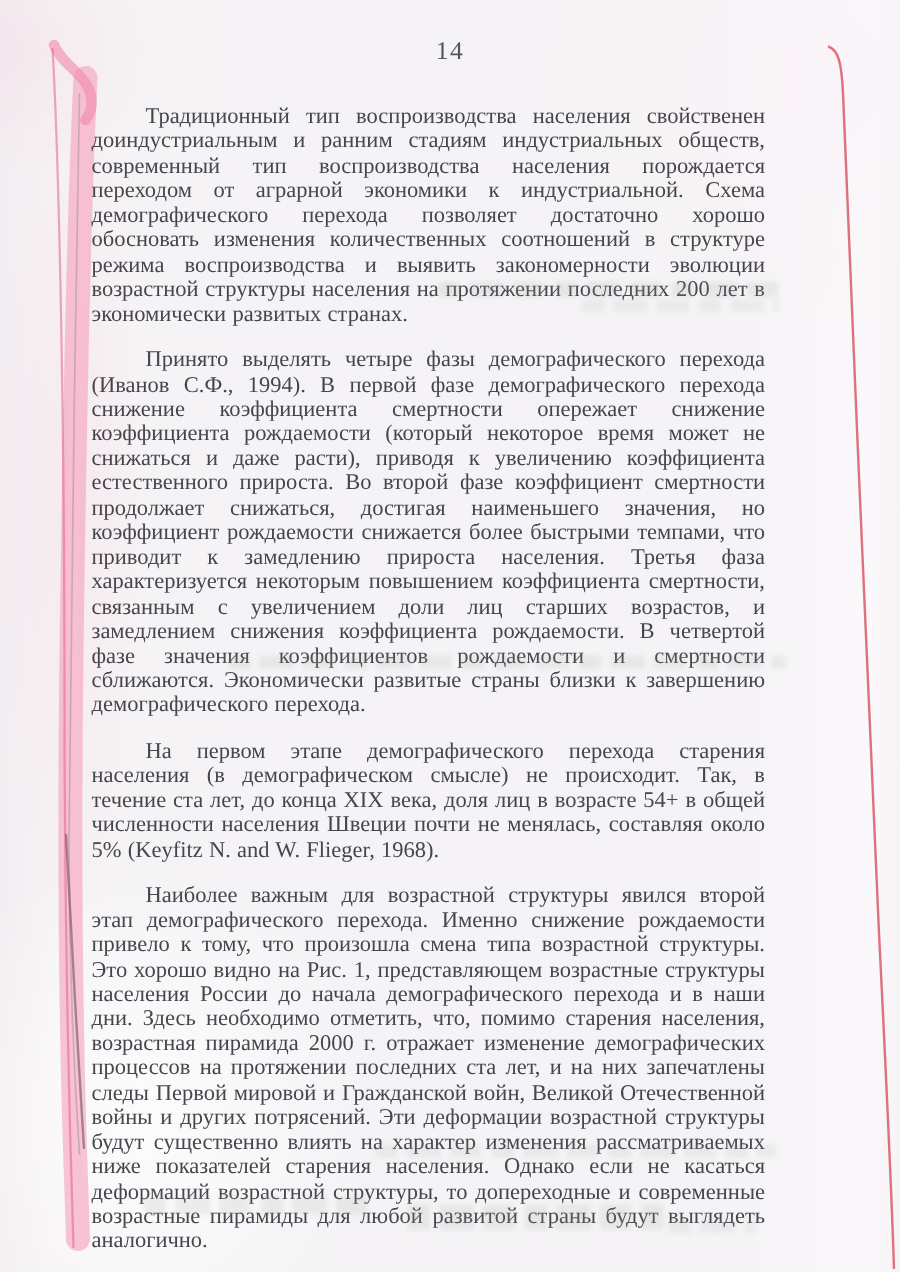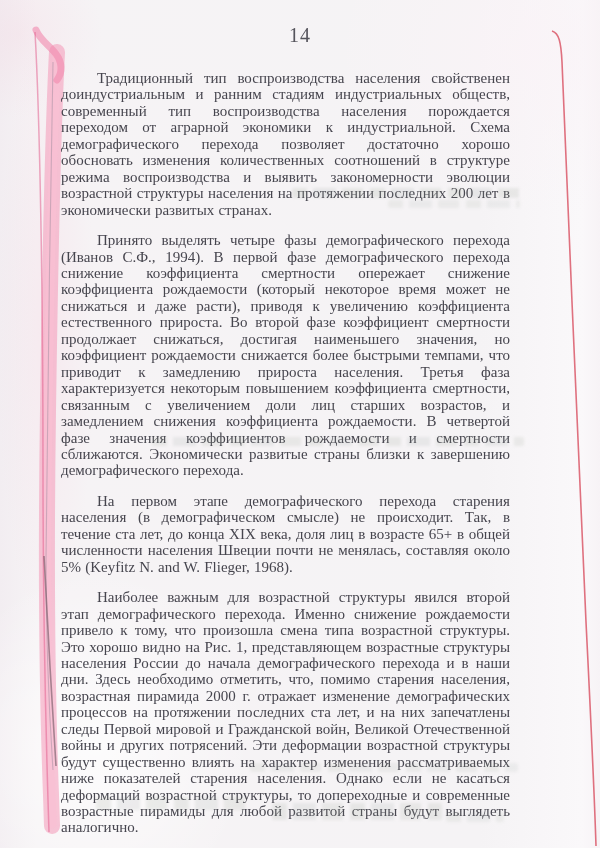--- a/index.html
+++ b/index.html
@@ -12,21 +12,21 @@
       radial-gradient(ellipse 260px 300px at 16% 88%, rgba(255,255,255,.75) 0%, rgba(255,255,255,0) 60%),
       radial-gradient(ellipse 300px 260px at 88% 6%, rgba(250,243,247,.8) 0%, rgba(250,243,247,0) 65%),
       radial-gradient(ellipse 70px 430px at 46px 330px, rgba(246,183,206,.16) 0%, rgba(246,183,206,0) 70%),
       radial-gradient(ellipse 120px 120px at 3% 4%, rgba(243,205,219,.25) 0%, rgba(243,205,219,0) 70%),
       linear-gradient(90deg,#f2edf1 0%, #f6f3f5 6%, #f5f3f5 80%, #faf8fa 97%, #f7f3f6 100%);
     font-family:"Liberation Serif","DejaVu Serif",serif;
   }
   .page-number{
     position:absolute;top:24px;left:0;right:0;
     text-align:center;
-    font-size:20px;color:#55545c;letter-spacing:1px;
+    font-size:17px;color:#55545c;letter-spacing:1px;
   }
   .text-column{
     position:absolute;left:47px;top:56px;width:477px;
     color:#46454e;
     font-size:15px;line-height:16.45px;
     text-align:justify;
     text-rendering:optimizeLegibility;
   }
   .text-column p{margin:14px;text-indent:36px;word-spacing:.4px;}
   
@@ -64,21 +64,21 @@
     <path d="M44,556 C47,620 52,700 56,766" fill="none" stroke="#6e5560" stroke-opacity="0.6" stroke-width="1.6"></path>
 
     <path d="M552,31 C559,33 561,42 562,62 C565,132 568,212 572,302 C576,402 581,512 586,622 C590,702 594,782 596,846" fill="none" stroke="#d84f60" stroke-opacity="0.8" stroke-width="1.6"></path>
   </svg>
 
   <div class="page-number">14</div>
 
   <div class="text-column">
       <p>Традиционный тип воспроизводства населения свойственен доиндустриальным и ранним стадиям индустриальных обществ, современный тип воспроизводства населения порождается переходом от аграрной экономики к индустриальной. Схема демографического перехода позволяет достаточно хорошо обосновать изменения количественных соотношений в структуре режима воспроизводства и выявить закономерности эволюции возрастной структуры населения на протяжении последних 200 лет в экономически развитых странах.</p>
       <p>Принято выделять четыре фазы демографического перехода (Иванов С.Ф., 1994). В первой фазе демографического перехода снижение коэффициента смертности опережает снижение коэффициента рождаемости (который некоторое время может не снижаться и даже расти), приводя к увеличению коэффициента естественного прироста. Во второй фазе коэффициент смертности продолжает снижаться, достигая наименьшего значения, но коэффициент рождаемости снижается более быстрыми темпами, что приводит к замедлению прироста населения. Третья фаза характеризуется некоторым повышением коэффициента смертности, связанным с увеличением доли лиц старших возрастов, и замедлением снижения коэффициента рождаемости. В четвертой фазе значения коэффициентов рождаемости и смертности сближаются. Экономически развитые страны близки к завершению демографического перехода.</p>
-      <p>На первом этапе демографического перехода старения населения (в демографическом смысле) не происходит. Так, в течение ста лет, до конца XIX века, доля лиц в возрасте 65+ в общей численности населения Швеции почти не менялась, составляя около 5% (Keyfitz N. and W. Flieger, 1968).</p>
+      <p>На первом этапе демографического перехода старения населения (в демографическом смысле) не происходит. Так, в течение ста лет, до конца XIX века, доля лиц в возрасте 54+ в общей численности населения Швеции почти не менялась, составляя около 5% (Keyfitz N. and W. Flieger, 1968).</p>
       <p>Наиболее важным для возрастной структуры явился второй этап демографического перехода. Именно снижение рождаемости привело к тому, что произошла смена типа возрастной структуры. Это хорошо видно на Рис. 1, представляющем возрастные структуры населения России до начала демографического перехода и в наши дни. Здесь необходимо отметить, что, помимо старения населения, возрастная пирамида 2000 г. отражает изменение демографических процессов на протяжении последних ста лет, и на них запечатлены следы Первой мировой и Гражданской войн, Великой Отечественной войны и других потрясений. Эти деформации возрастной структуры будут существенно влиять на характер изменения рассматриваемых ниже показателей старения населения. Однако если не касаться деформаций возрастной структуры, то допереходные и современные возрастные пирамиды для любой развитой страны будут выглядеть аналогично.</p>
     </div>
 
   <div class="ghost g1"></div>
   <div class="ghost g2"></div>
   <div class="ghost g3"></div>
   <div class="ghost g4"></div>
   <div class="ghost g5"></div>
   <div class="ghost g6"></div>
   <div class="ghost g7"></div>

